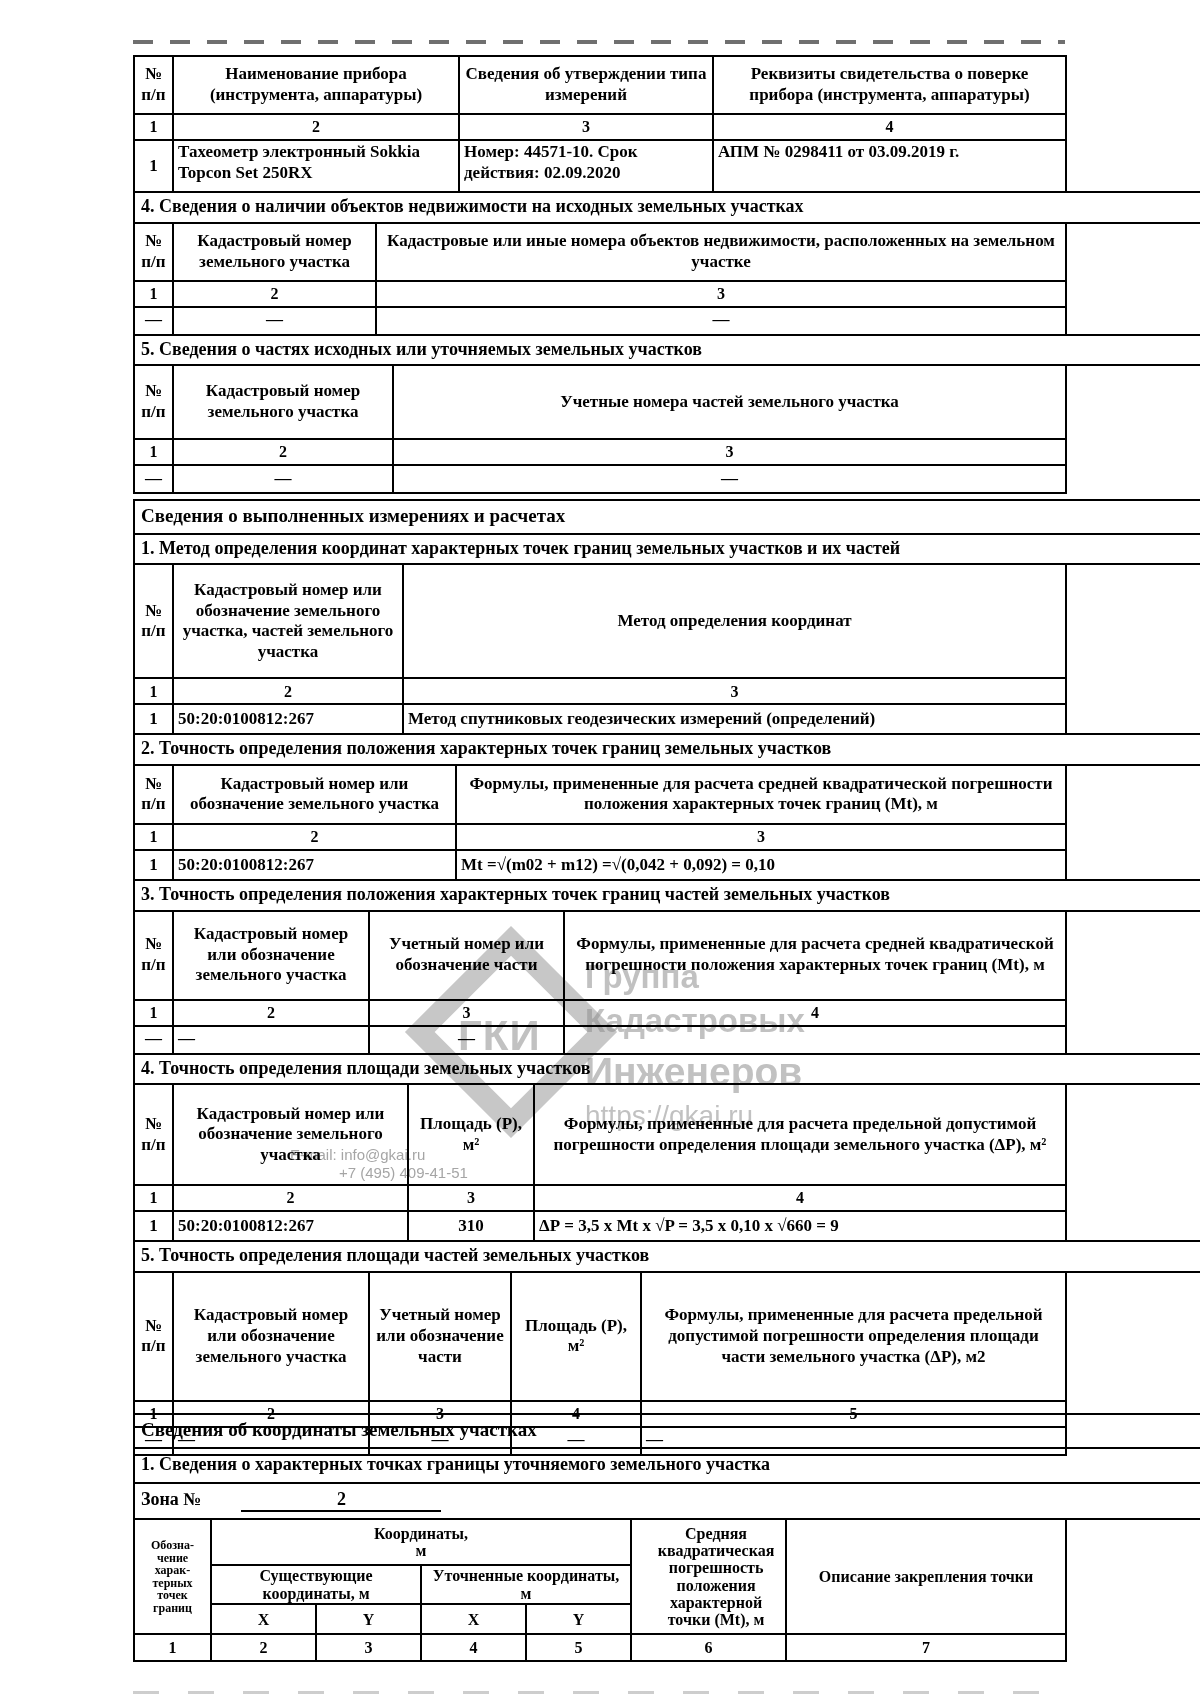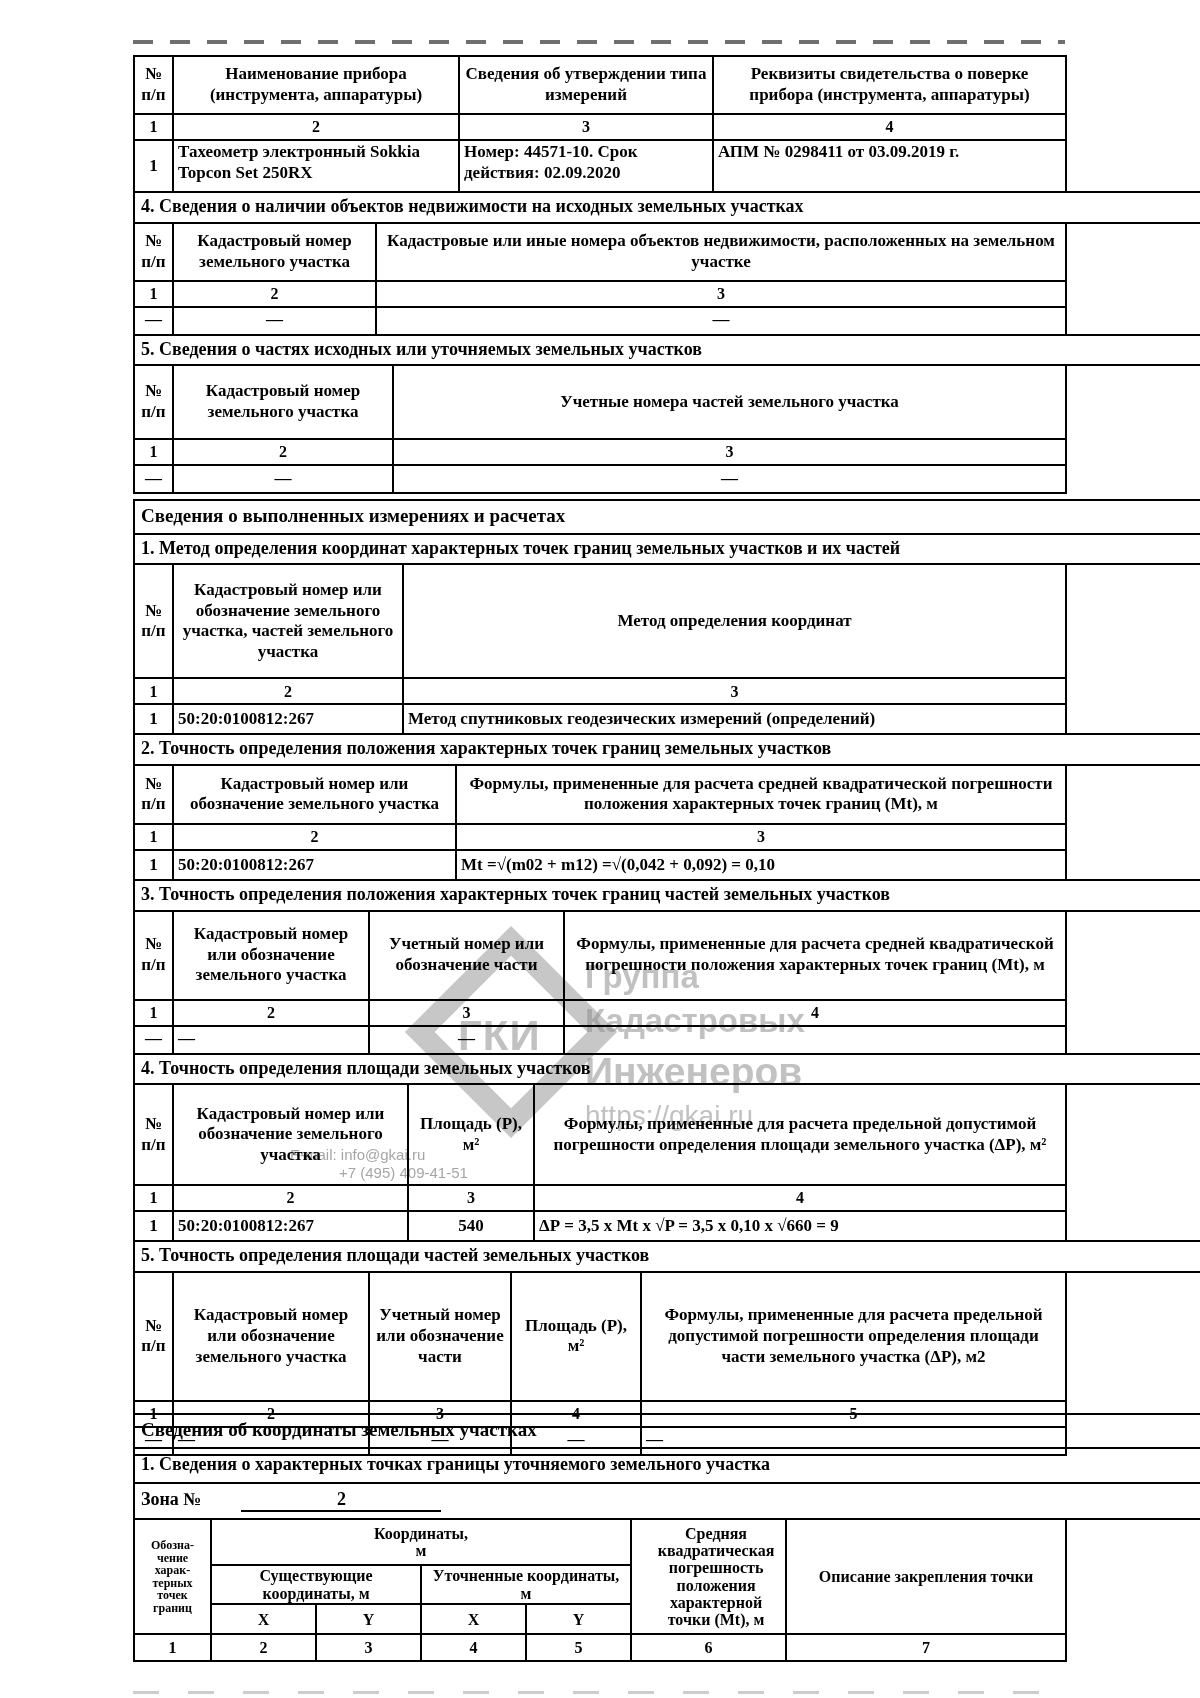--- a/index.html
+++ b/index.html
@@ -259,21 +259,21 @@
     </tr>
     <tr class="nrow">
       <td>1</td>
       <td>2</td>
       <td>3</td>
       <td>4</td>
     </tr>
     <tr class="data-s">
       <td>1</td>
       <td class="tl">50:20:0100812:267</td>
-      <td>540</td>
+      <td>310</td>
       <td class="tl">ΔР = 3,5 x Mt x √P = 3,5 x 0,10 x √660 = 9</td>
     </tr>
   </tbody>
     </table>
 
   <div class="sec-title">5. Точность определения площади частей земельных участков</div>
   <table class="t8">
     <colgroup>
         <col style="width:39px">
         <col style="width:196px">

